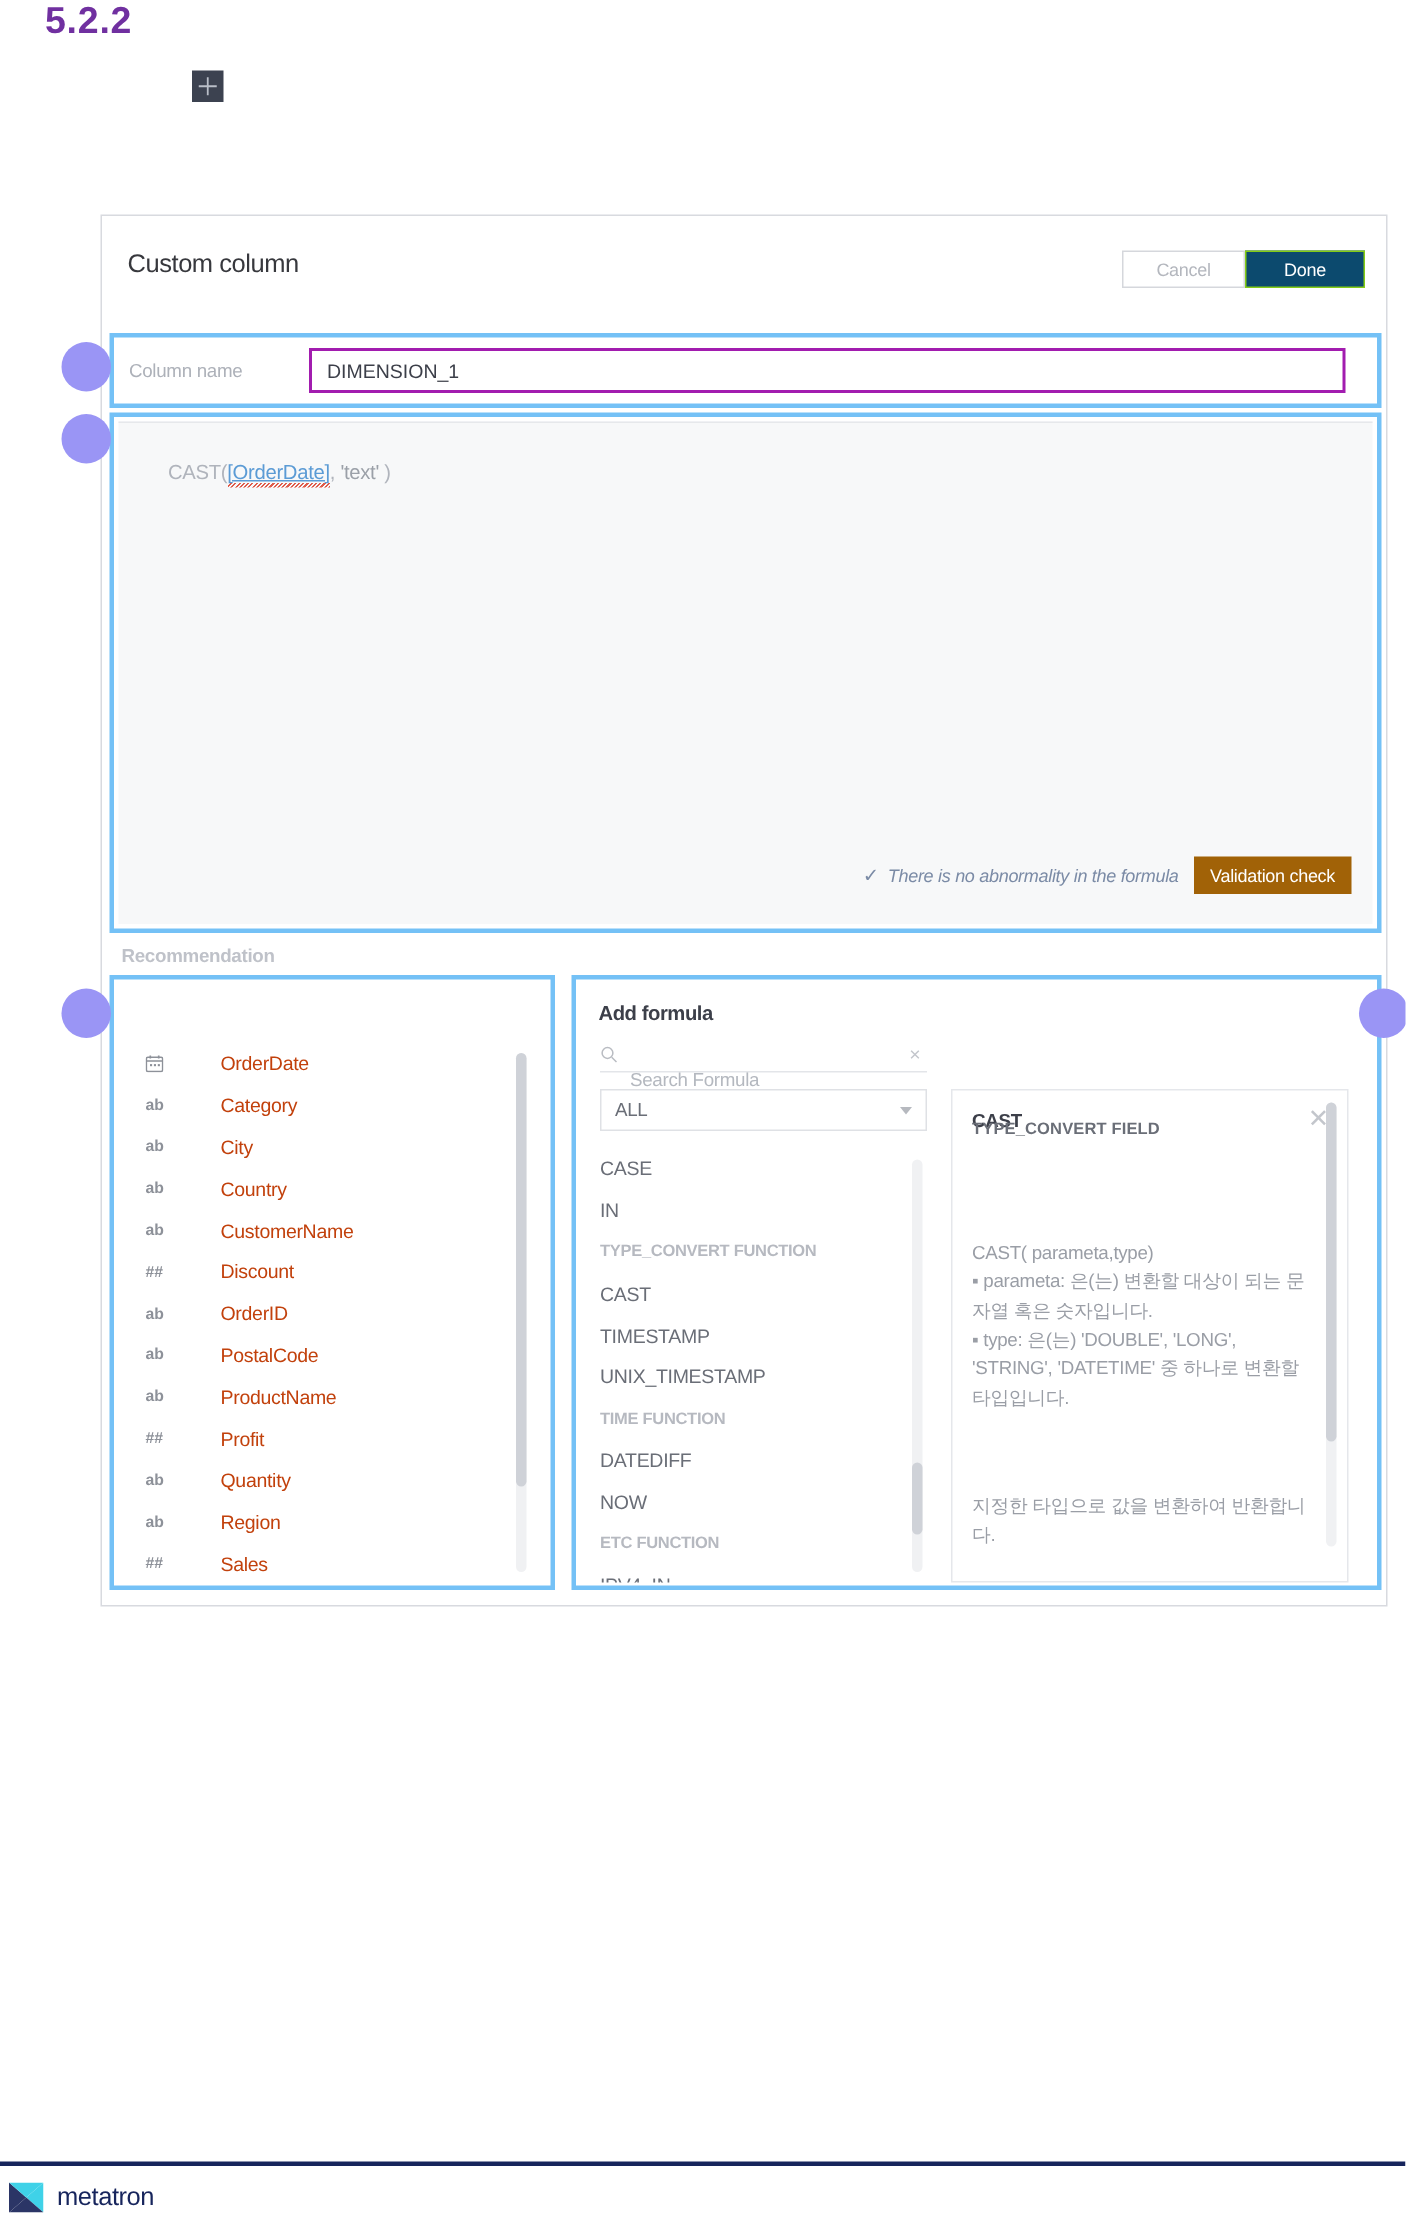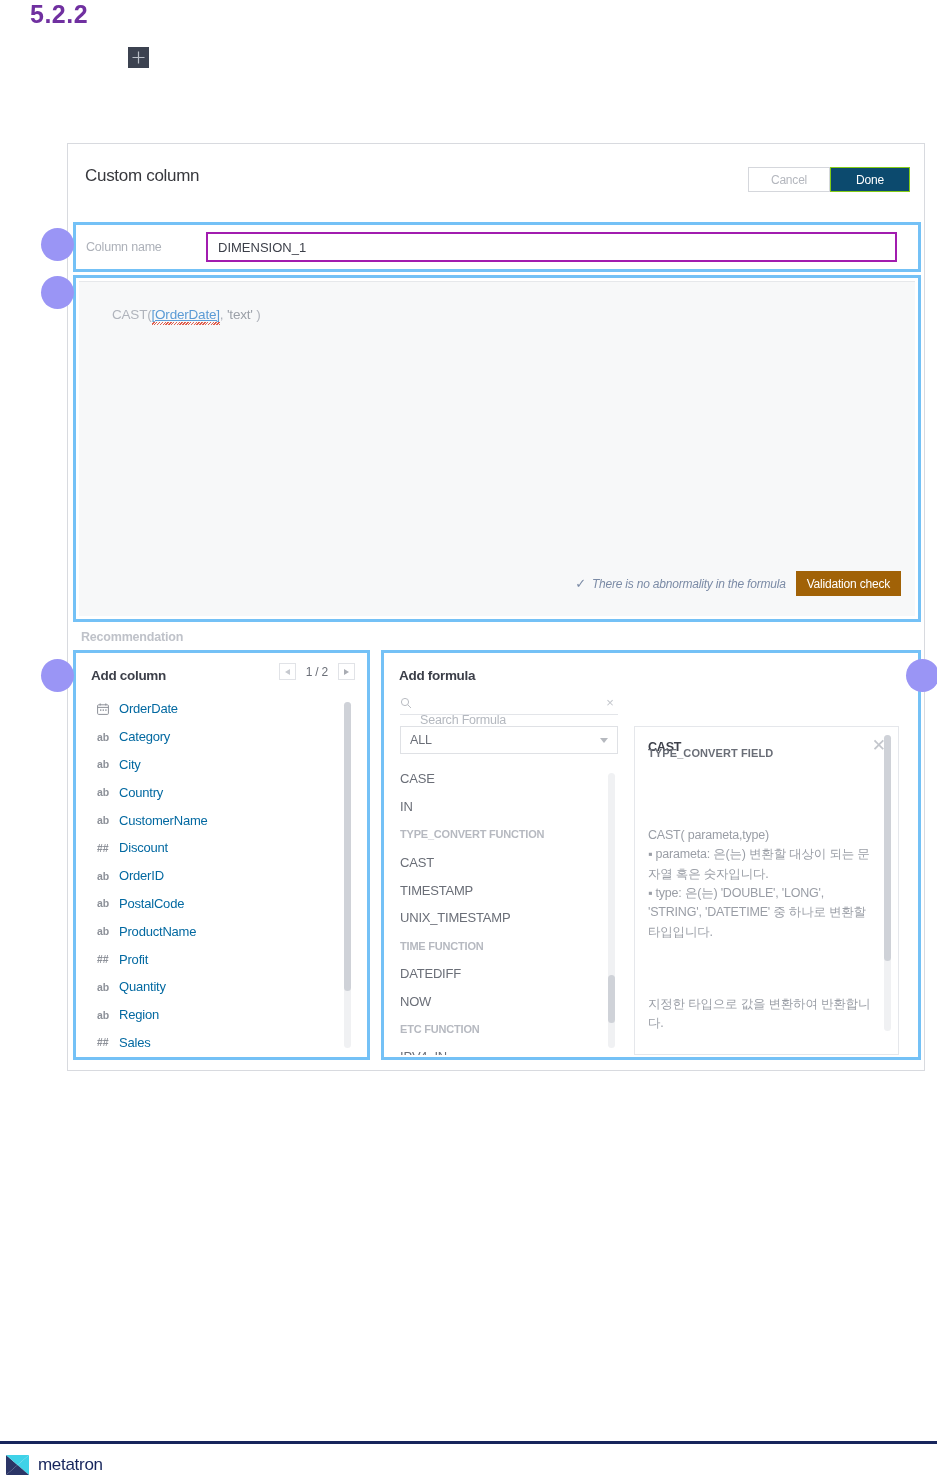--- a/index.html
+++ b/index.html
@@ -303,22 +303,23 @@
     font-size: 10.5px;
     font-weight: bold;
     color: #8d9199;
     flex: 0 0 22px;
     display: flex;
     align-items: center;
   }
   .col-icon svg { display: block; }
   .col-label {
     font-size: 13px;
-    color: #0369a1;
-    letter-spacing: -0.2px;
+    color: #c2410c;
+    letter-spacing: -0.2px;
+    margin-left: 28px;
   }
 
   .vscroll {
     position: absolute;
     width: 7px;
     background: #cfd2d8;
     border-radius: 4px;
   }
   .vscroll-track {
     position: absolute;
@@ -546,32 +547,20 @@
         <span>There is no abnormality in the formula</span>
       </div>
       <div class="btn-validation">Validation  check</div>
     </div>
   </div>
   <div class="hl hl-formula"></div>
 
   <div class="recommendation-label">Recommendation</div>
 
   <div class="addcol-panel">
-    <div class="panel-head">
-      <div class="panel-title">Add column</div>
-      <div class="pager">
-        <div class="pager-btn">
-          <span class="tri-left"></span>
-        </div>
-        <div class="pager-count">1 / 2</div>
-        <div class="pager-btn">
-          <span class="tri-right"></span>
-        </div>
-      </div>
-    </div>
     <div class="col-list" id="col-list">
         <div class="col-item">
           <span class="col-icon">
             <svg width="12" height="12" viewBox="0 0 12 12">
               <rect x="0.6" y="1.8" width="10.8" height="9.6" rx="1" fill="none" stroke="#8d9199" stroke-width="1"></rect>
               <path d="M0.6 4.4 H11.4" stroke="#8d9199" stroke-width="1"></path>
               <path d="M3.2 0.6 V2.6 M8.8 0.6 V2.6" stroke="#8d9199" stroke-width="1.1"></path>
               <rect x="3" y="6.4" width="1.4" height="1.4" fill="#8d9199"></rect>
               <rect x="5.6" y="6.4" width="1.4" height="1.4" fill="#8d9199"></rect>
               <rect x="8.2" y="6.4" width="1.4" height="1.4" fill="#8d9199"></rect>

